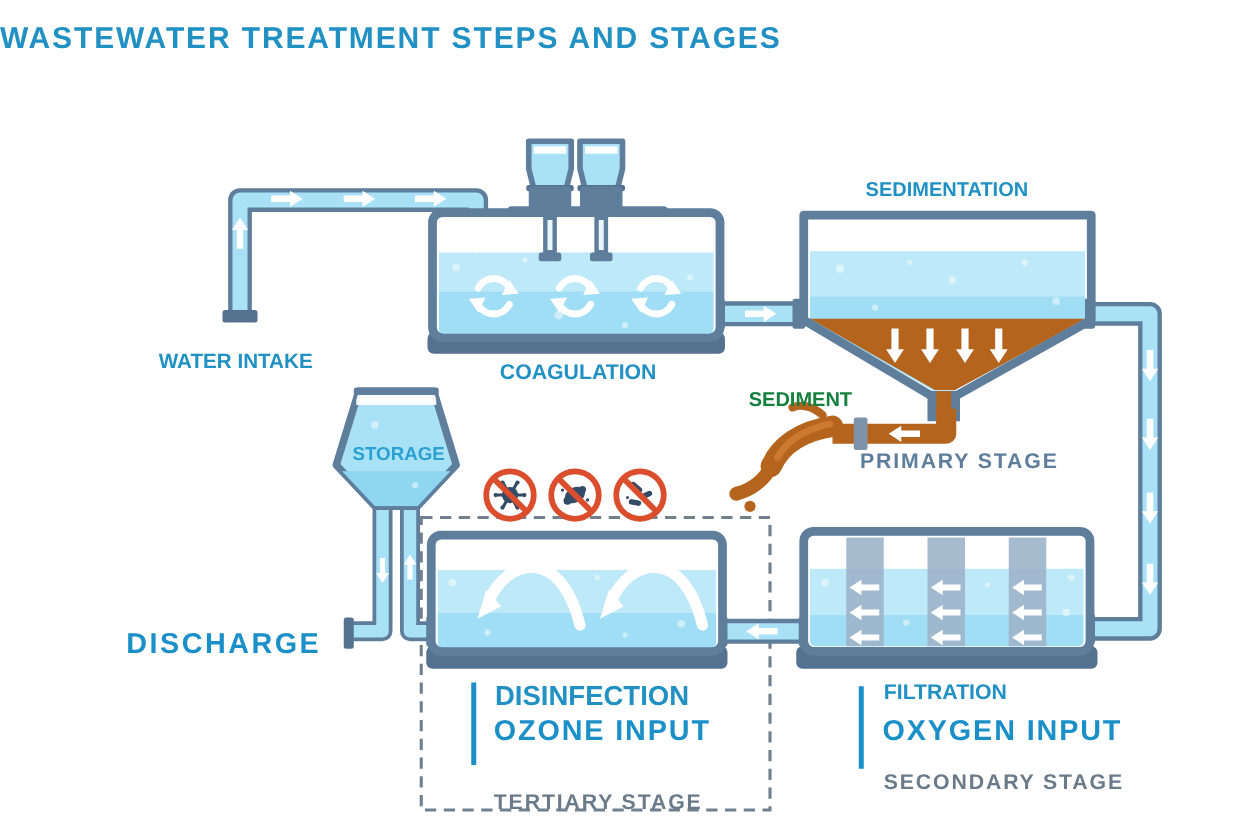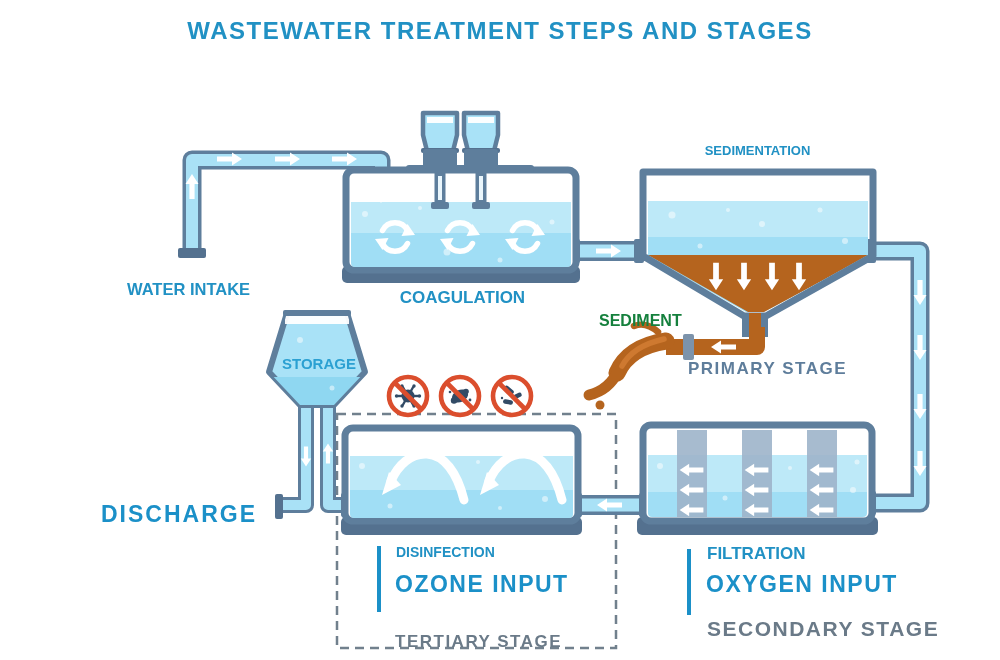--- a/index.html
+++ b/index.html
@@ -5,34 +5,34 @@
   html,body{margin:0;padding:0;background:#ffffff;}
   .canvas{
     position:relative;width:1000px;height:660px;background:#ffffff;
     font-family:"Liberation Sans",sans-serif;overflow:hidden;
   }
   .scene{position:absolute;left:0;top:0;}
   .lbl{position:absolute;white-space:nowrap;line-height:1.1;}
   .lbl.blue{color:#2191C4;font-weight:bold;}
   .lbl.bigblue{color:#1B90C8;font-weight:bold;}
   .lbl.stage{color:#6A7A88;font-weight:bold;letter-spacing:1.5px;}
-  .title{left:0;right:0;top:18px;text-align:center;font-size:24px;letter-spacing:1.5px;}
+  .title{left:0;right:0;top:18px;font-size:24px;letter-spacing:1.5px;}
   .l-water-intake{left:127px;top:280px;font-size:16.5px;}
   .l-coagulation{left:380px;top:289px;width:165px;text-align:center;font-size:17px;}
-  .l-sedimentation{left:655px;top:144px;width:205px;text-align:center;font-size:13px;}
+  .l-sedimentation{left:655px;top:144px;width:205px;text-align:center;font-size:16px;}
   .l-sediment{left:599px;top:312px;font-size:16px;font-weight:bold;color:#15803d;}
   .l-primary{left:688px;top:360px;font-size:17px;font-weight:bold;color:#5E7D9B;letter-spacing:1.5px;}
   .l-storage{left:282px;top:356px;width:70px;text-align:center;font-size:15px;color:#2BA0D2;font-weight:bold;}
   .l-discharge{left:101px;top:502px;font-size:23px;letter-spacing:2px;}
-  .l-disinfection{left:396px;top:545px;font-size:14px;}
+  .l-disinfection{left:396px;top:545px;font-size:22px;}
   .l-ozone{left:395px;top:572px;font-size:23px;letter-spacing:1.5px;}
   .l-tertiary{left:395px;top:617px;font-size:17px;margin-top:16px;}
   .l-filtration{left:707px;top:545px;font-size:17px;}
   .l-oxygen{left:706px;top:572px;font-size:23px;letter-spacing:1.5px;}
-  .l-secondary{left:707px;top:617px;font-size:21px;}
+  .l-secondary{left:707px;top:617px;font-size:17px;}
 </style>
 </head>
 <body>
 
 <div class="canvas">
 
 <svg class="scene" width="1000" height="660" viewBox="0 0 1000 660">
   <defs>
     <path id="arr" d="M -12,-2.6 L 3,-2.6 L 3,-6.5 L 13,0 L 3,6.5 L 3,2.6 L -12,2.6 Z"></path>
     <g id="circ">

